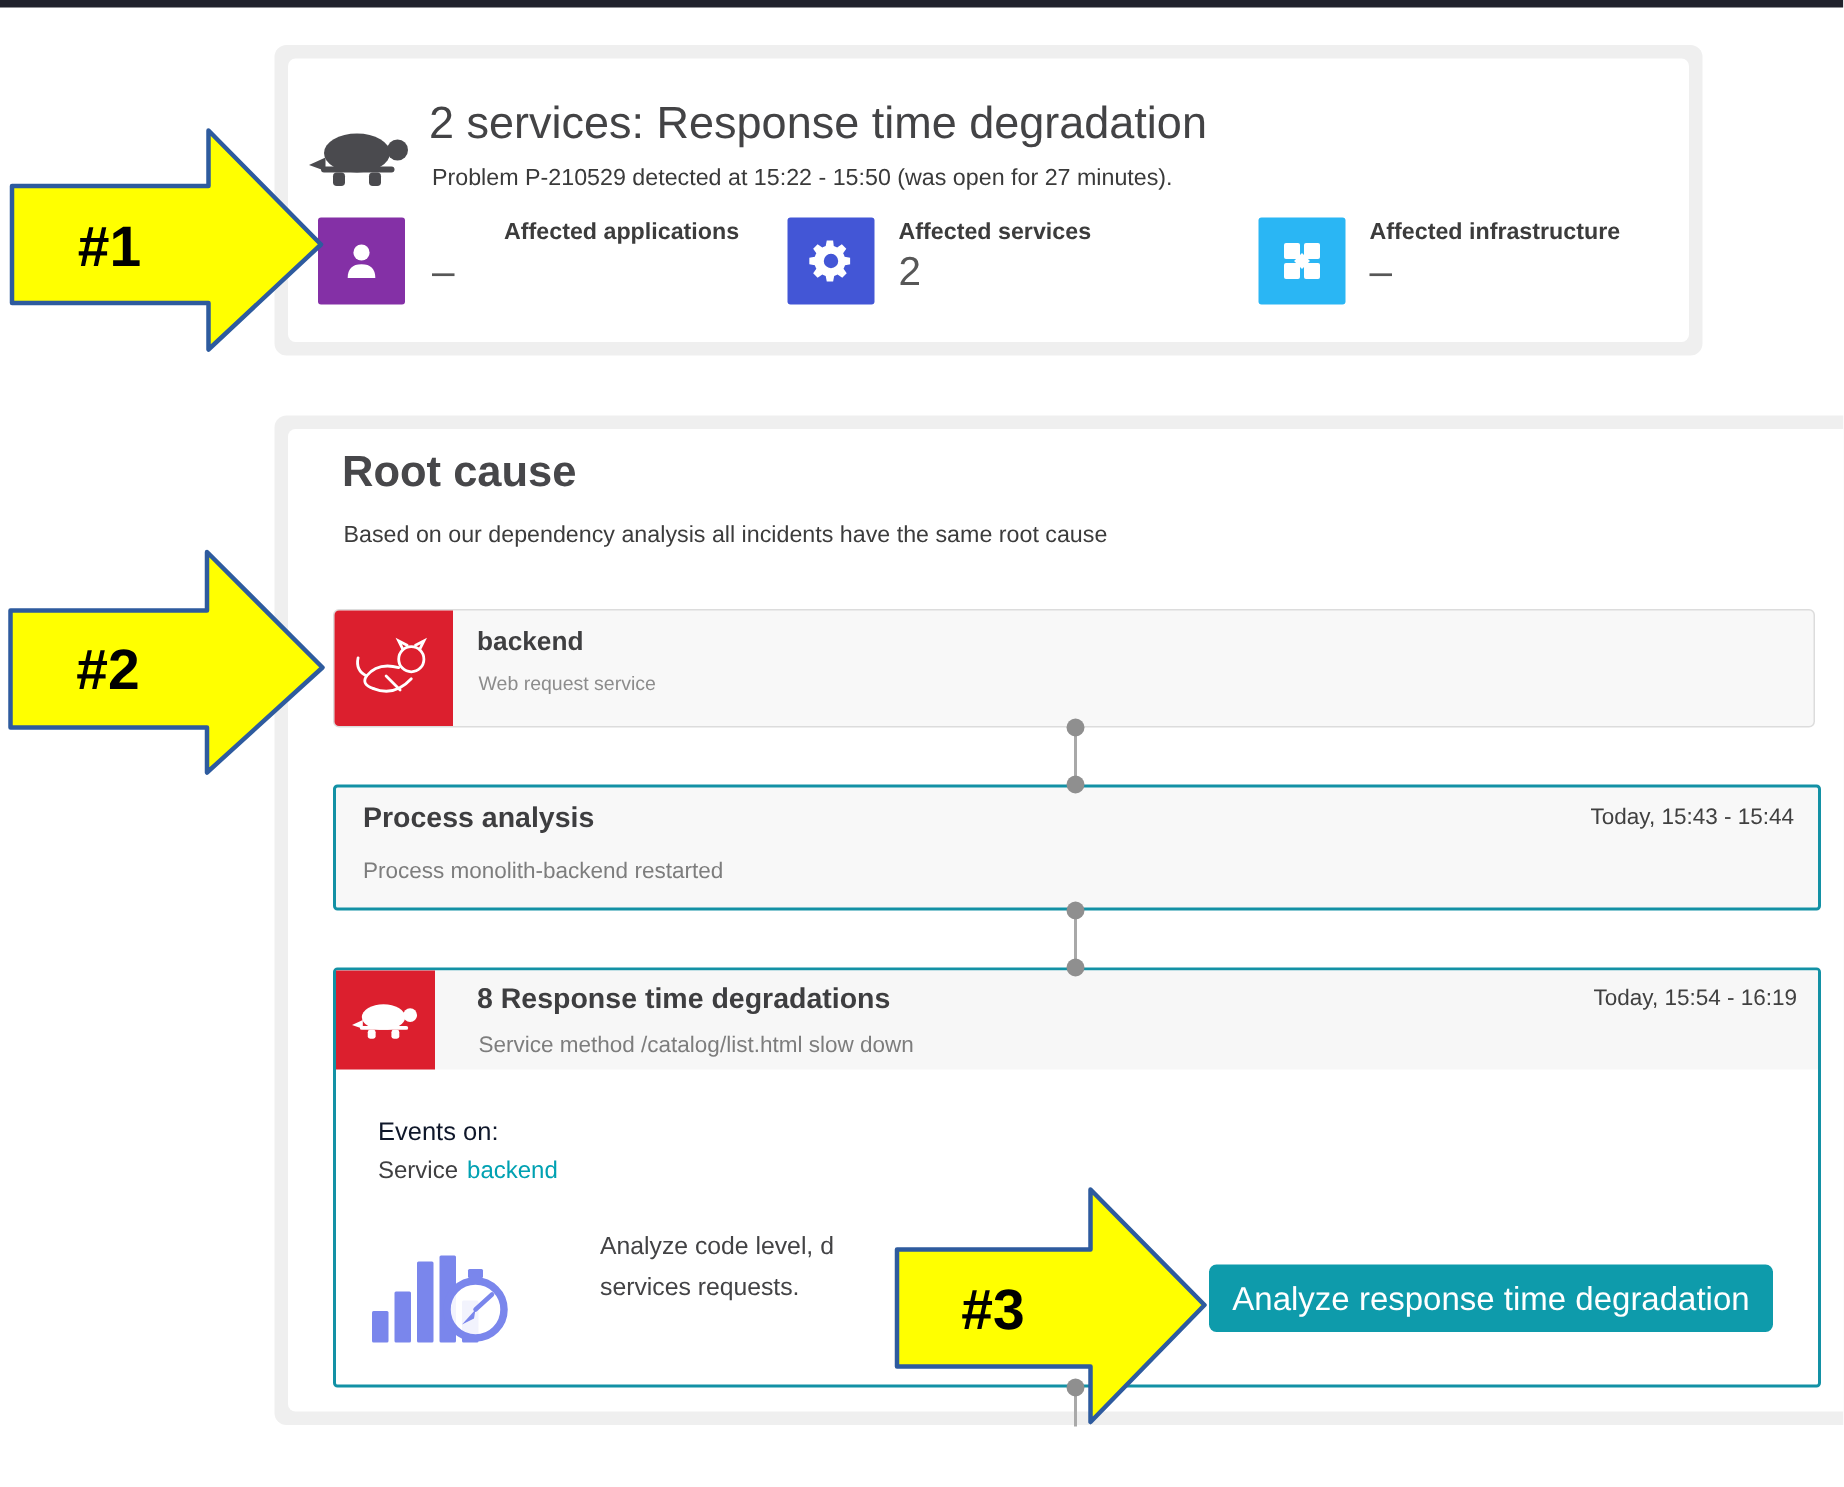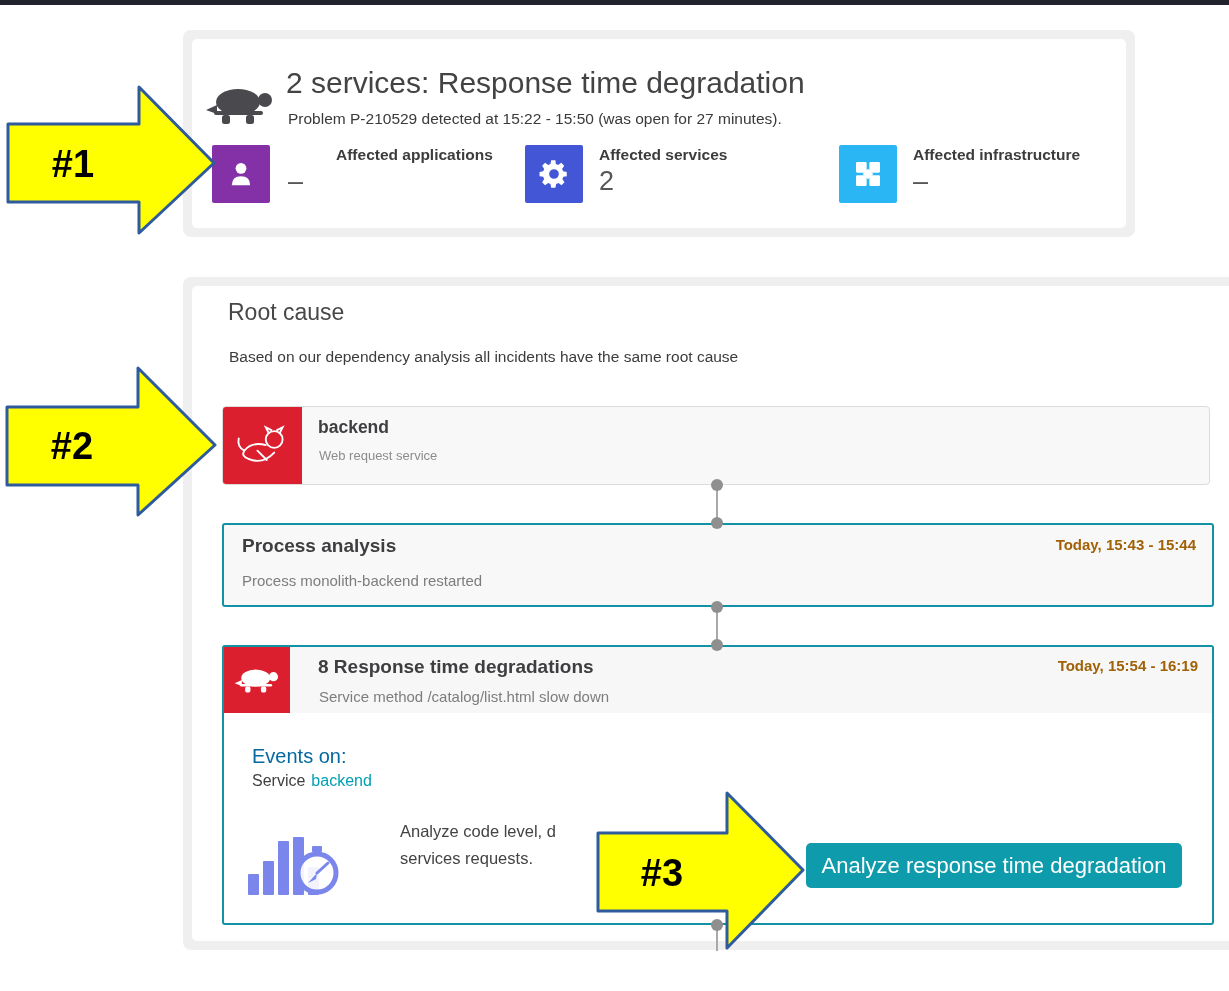--- a/index.html
+++ b/index.html
@@ -19,40 +19,40 @@
   .tile{width:58px;height:58px;border-radius:2px;top:106px;display:flex;align-items:center;justify-content:center;}
   .tile-purple{background:#8430a6;}
   .tile-blue{background:#4356d6;}
   .tile-cyan{background:#2ab6f4;}
   .stat-label{top:107px;font-size:15.5px;font-weight:bold;color:#3c3c3c;white-space:nowrap;}
   .stat-value{top:127px;font-size:27px;color:#575757;}
 
   
   .sec2{left:183px;top:277px;width:1060px;height:673px;background:#efefef;border-radius:8px;}
   .card2{left:192px;top:286px;width:1045px;height:655px;background:#fff;border-radius:5px;}
-  .rc-title{left:36px;top:13px;font-size:23px;font-weight:400;color:#47474a;}
+  .rc-title{left:36px;top:13px;font-size:29px;font-weight:700;color:#47474a;}
   .rc-sub{left:37px;top:62px;font-size:15.5px;color:#3c3c3c;white-space:nowrap;}
 
   .svc-card{left:30px;top:120px;width:988px;height:79px;background:#f8f8f8;border:1px solid #dcdcdc;border-radius:4px;box-sizing:border-box;}
   .svc-tile{left:0;top:0;width:79px;height:77px;background:#dc1f2e;border-radius:3px 0 0 3px;display:flex;align-items:center;justify-content:center;}
   .svc-title{left:95px;top:10px;font-size:17.5px;font-weight:600;color:#3f3f41;}
   .svc-sub{left:96px;top:41px;font-size:13px;color:#8c8c8c;}
 
   .evt-card{box-sizing:border-box;border:2px solid #1391a5;border-radius:3px;}
   .proc-card{left:30px;top:237px;width:992px;height:84px;background:#f8f8f8;}
   .resp-card{left:30px;top:359px;width:992px;height:280px;background:#fff;}
   .evt-title{left:18px;top:10px;font-size:19px;font-weight:600;color:#3e3e40;white-space:nowrap;}
-  .evt-time{right:16px;top:11px;font-size:15px;color:#a16207;white-space:nowrap;font-weight:bold;}
+  .evt-time{right:16px;top:11px;font-size:15px;color:#404040;white-space:nowrap;}
   .evt-desc{left:18px;top:47px;font-size:15px;color:#7d7d7d;white-space:nowrap;}
   .resp-head{left:0;top:0;right:0;height:66px;background:#f7f7f7;}
   .resp-tile{left:0;top:0;width:66px;height:66px;background:#dc1f2e;display:flex;align-items:center;justify-content:center;}
   .resp-title{left:94px;top:9px;}
   .resp-desc{left:95px;top:41px;}
   .resp-time{right:14px;top:10px;}
-  .events-on{left:28px;top:98px;font-size:20px;color:#0369a1;}
+  .events-on{left:28px;top:98px;font-size:17px;color:#0f172a;}
   .service-line{left:28px;top:125px;font-size:16px;color:#3f3f41;}
   .service-link{color:#00a1b2;margin-left:6px;cursor:pointer;}
   .chart-icon{left:24px;top:168px;width:92px;height:84px;}
   .an-line1{left:176px;top:175px;font-size:16.5px;color:#434345;white-space:nowrap;}
   .an-line2{left:176px;top:202px;font-size:16.5px;color:#434345;white-space:nowrap;}
   .analyze-btn{left:582px;top:196px;width:376px;height:45px;background:#0e9bab;border:none;border-radius:5px;
     color:#fff;font-size:22px;font-family:"Liberation Sans",sans-serif;display:flex;align-items:center;justify-content:center;cursor:pointer;}
 
   
   .conn-line{width:2px;background:#a9a9a9;left:716px;z-index:5;}

